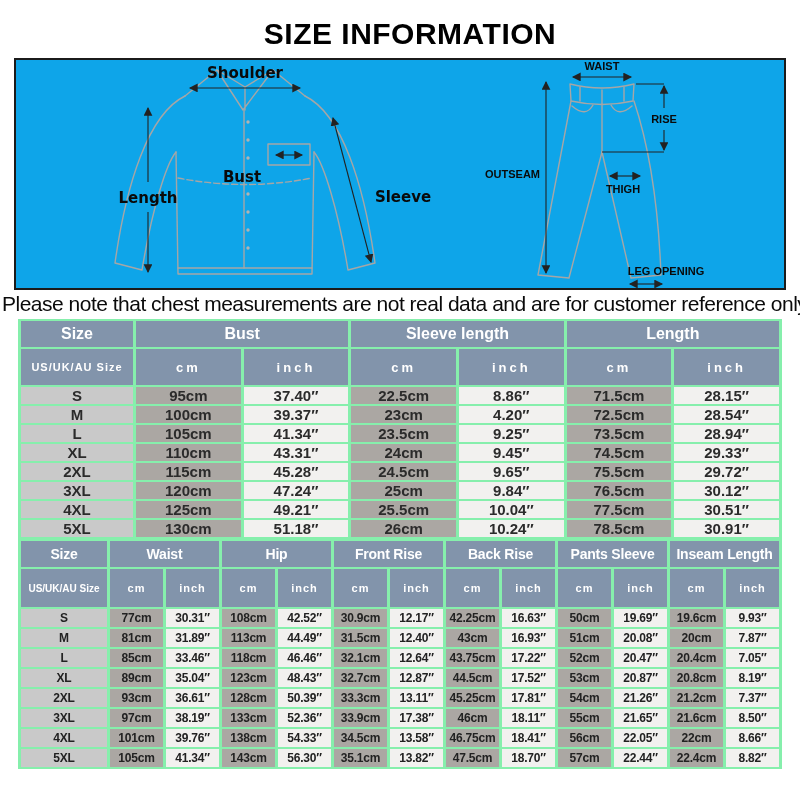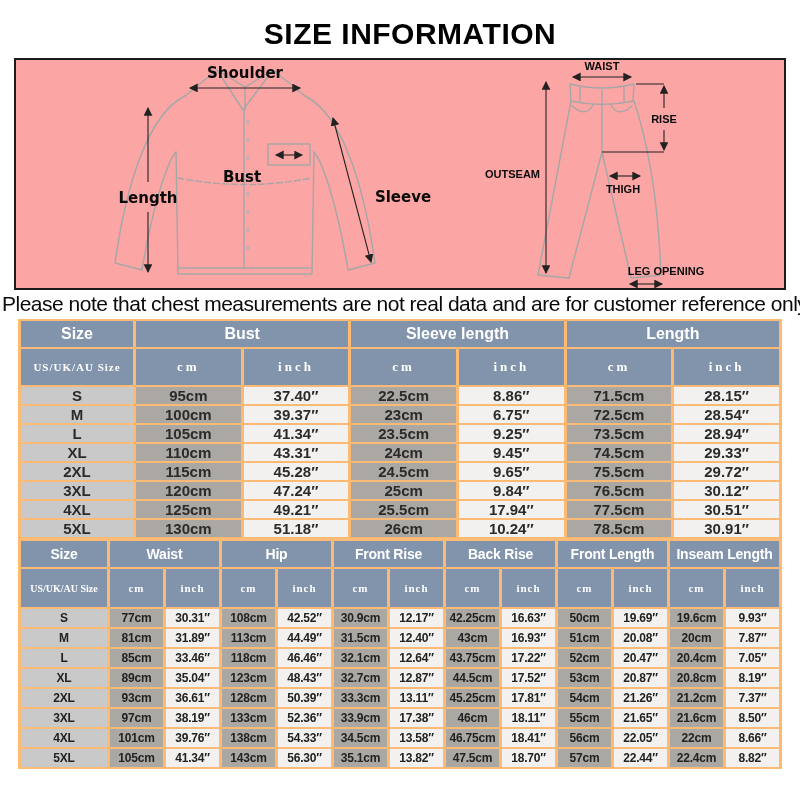--- a/index.html
+++ b/index.html
@@ -1,36 +1,36 @@
 <!DOCTYPE html>
 <html style="--header-bg: #8294ab; --size-cell-bg: #c9c9c9; --cm-cell-bg: #aba7a3; --inch-cell-bg: #f2f1ef;"><head>
 <meta charset="utf-8">
 <style>
   html,body{margin:0;padding:0;background:#fff;}
   body{width:800px;height:800px;font-family:"Liberation Sans",sans-serif;color:#111;overflow:hidden;}
 
   .page-title{margin:16px 0 6px;text-align:center;font-size:30px;line-height:36px;
     font-weight:bold;letter-spacing:.5px;color:#000;font-family:"Liberation Sans",sans-serif;padding-left:20px;}
 
-  .diagram-box{position:relative;height:228px;margin:4px 14px 0;border:2px solid #1b1b1b;background:#fca5a5;}
+  .diagram-box{position:relative;height:228px;margin:4px 14px 0;border:2px solid #1b1b1b;background:#0ea5e9;}
   .shirt-svg{position:absolute;left:14px;top:0;}
   .pants-svg{position:absolute;right:4px;top:0;}
   .ln{stroke:#a6a6a6;fill:none;stroke-width:1.4;stroke-linejoin:round;stroke-linecap:round;}
   .arr{stroke:#222;fill:none;stroke-width:1.1;}
   .shirt-label{font:bold 15px "DejaVu Sans",sans-serif;fill:#0a0a0a;}
   .pants-label{font:bold 11px "Liberation Sans",sans-serif;fill:#0a0a0a;}
 
   .measure-note{margin:1px 2px 3px;font-size:21px;line-height:25px;letter-spacing:-.5px;
     white-space:nowrap;color:#0a0a0a;}
 
   table.size-table{border-collapse:separate;border-spacing:3px 2px;table-layout:fixed;
-    width:764px;margin:0 auto;background:#fdba74;}
+    width:764px;margin:0 auto;background:#86efac;}
   table.size-table th,table.size-table td{text-align:center;vertical-align:middle;padding:0;overflow:hidden;white-space:nowrap;}
   .h1{background:var(--header-bg);color:#fff;font-weight:bold;}
-  .h2{background:var(--header-bg);color:#fff;font-weight:bold;font-family:Liberation Serif, serif;}
+  .h2{background:var(--header-bg);color:#fff;font-weight:bold;font-family:Liberation Sans, sans-serif;}
   .size-cell{background:var(--size-cell-bg);}
   .cm-cell{background:var(--cm-cell-bg);}
   .inch-cell{background:var(--inch-cell-bg);}
 
   .t1{margin-top:4px;}
   .t1 col.size-col{width:112px;}
   .t1 .h1{font-size:16px;height:26px;}
   .t1 .h2{font-size:13px;height:36px;letter-spacing:3px;}
   .t1 .size-sub{font-size:11px;letter-spacing:1px;line-height:1.3;white-space:normal;}
   .t1 tbody td{height:17px;font-size:15px;font-weight:bold;color:#2b2b2b;}
@@ -156,21 +156,21 @@
         <td class="cm-cell">22.5cm</td>
         <td class="inch-cell">8.86″</td>
         <td class="cm-cell">71.5cm</td>
         <td class="inch-cell">28.15″</td>
       </tr>
       <tr>
         <td class="size-cell">M</td>
         <td class="cm-cell">100cm</td>
         <td class="inch-cell">39.37″</td>
         <td class="cm-cell">23cm</td>
-        <td class="inch-cell">6.75″</td>
+        <td class="inch-cell">4.20″</td>
         <td class="cm-cell">72.5cm</td>
         <td class="inch-cell">28.54″</td>
       </tr>
       <tr>
         <td class="size-cell">L</td>
         <td class="cm-cell">105cm</td>
         <td class="inch-cell">41.34″</td>
         <td class="cm-cell">23.5cm</td>
         <td class="inch-cell">9.25″</td>
         <td class="cm-cell">73.5cm</td>
@@ -201,21 +201,21 @@
         <td class="cm-cell">25cm</td>
         <td class="inch-cell">9.84″</td>
         <td class="cm-cell">76.5cm</td>
         <td class="inch-cell">30.12″</td>
       </tr>
       <tr>
         <td class="size-cell">4XL</td>
         <td class="cm-cell">125cm</td>
         <td class="inch-cell">49.21″</td>
         <td class="cm-cell">25.5cm</td>
-        <td class="inch-cell">17.94″</td>
+        <td class="inch-cell">10.04″</td>
         <td class="cm-cell">77.5cm</td>
         <td class="inch-cell">30.51″</td>
       </tr>
       <tr>
         <td class="size-cell">5XL</td>
         <td class="cm-cell">130cm</td>
         <td class="inch-cell">51.18″</td>
         <td class="cm-cell">26cm</td>
         <td class="inch-cell">10.24″</td>
         <td class="cm-cell">78.5cm</td>
@@ -239,21 +239,21 @@
       <col>
       <col>
     </colgroup>
     <thead>
       <tr>
         <th class="h1">Size</th>
         <th class="h1" colspan="2">Waist</th>
         <th class="h1" colspan="2">Hip</th>
         <th class="h1" colspan="2">Front Rise</th>
         <th class="h1" colspan="2">Back Rise</th>
-        <th class="h1" colspan="2">Front Length</th>
+        <th class="h1" colspan="2">Pants Sleeve</th>
         <th class="h1" colspan="2">Inseam Length</th>
       </tr>
       <tr>
         <th class="h2 size-sub">US/UK/AU Size</th>
         <th class="h2">cm</th>
         <th class="h2">inch</th>
         <th class="h2">cm</th>
         <th class="h2">inch</th>
         <th class="h2">cm</th>
         <th class="h2">inch</th>

